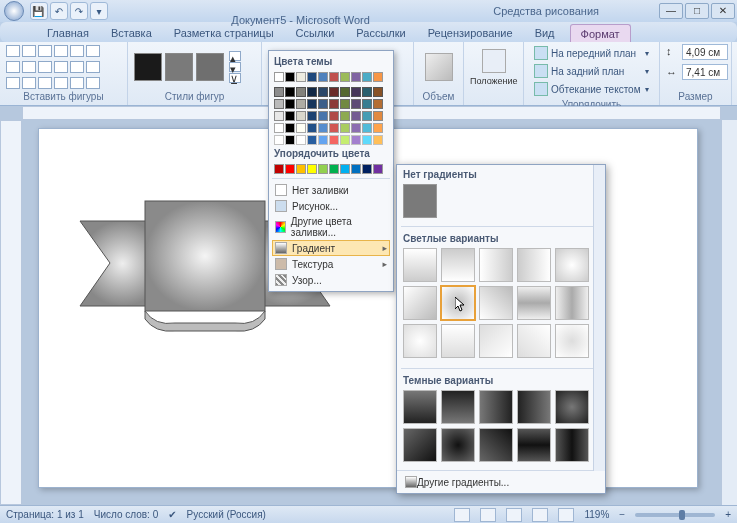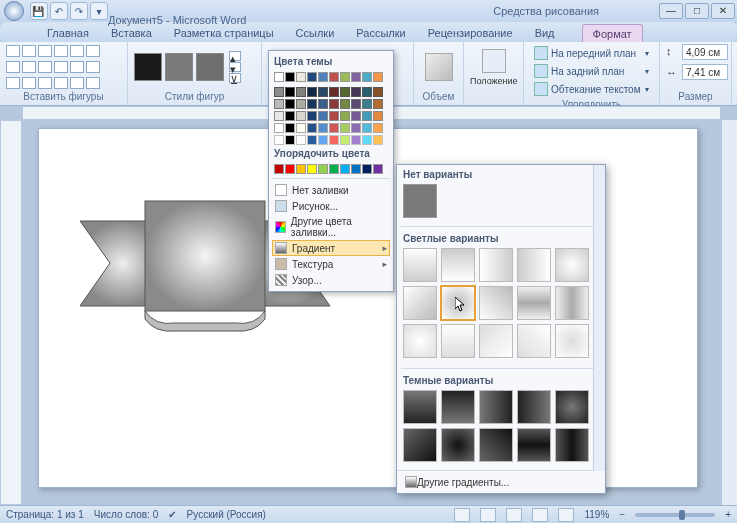--- a/index.html
+++ b/index.html
@@ -3,30 +3,30 @@
 <meta charset="utf-8">
 <style>
   * { box-sizing: border-box; margin: 0; padding: 0; font-family: "Segoe UI", Tahoma, sans-serif; }
   body { width: 737px; height: 523px; background: #bcd0e8; overflow: hidden; font-size: 11px; color: #333; position: relative; }
 
   
   .titlebar { height: 22px; background: linear-gradient(#dbe6f4,#c2d6ee); display: flex; align-items: center; }
   .qat { display: flex; gap: 2px; padding-left: 6px; }
   .qat-btn { width: 18px; height: 18px; border: 1px solid #9fb9d8; border-radius: 3px; background: #eaf1fa; display:flex;align-items:center;justify-content:center; font-size:10px; color:#395a84; }
   .office-btn { width: 20px; height: 20px; border-radius: 50%; background: radial-gradient(#fff,#7a9ccb); border:1px solid #6a8ab5; margin-left:4px; }
-  .title { flex:1; text-align:left; color:#4a668c; font-size: 11px; margin-top: 18px; }
+  .title { flex:1; text-align:center; color:#4a668c; font-size: 11px; margin-top: 18px; }
   .tool-ctx { color:#4a668c; font-size:11px; padding-right:60px; }
   .winctrl { display:flex; gap:0; }
   .winbtn { width:24px; height:16px; border:1px solid #8ea9c8; background:#d9e5f3; text-align:center; font-size:10px; line-height:14px; margin-right:2px; border-radius:2px;}
 
   
   .tabs { height: 20px; background: linear-gradient(#dbe6f4,#c5d8ef); display:flex; align-items:flex-end; padding-left:36px; gap:0;border-radius:6px; }
   .tab { padding: 3px 10px 2px; font-size:11px; color:#3b577e; border:1px solid transparent; }
   .tab.active { background:#f5f8fc; border:1px solid #9ab4d4; border-bottom:none; border-radius:3px 3px 0 0; }
-  .tab.ctx { background:#e9d9f0; border:1px solid #b89dcb; border-bottom:none; border-radius:3px 3px 0 0; margin-left:16px; color:#5a3a6e;text-align:right;}
+  .tab.ctx { background:#e9d9f0; border:1px solid #b89dcb; border-bottom:none; border-radius:3px 3px 0 0; margin-left:4px; color:#5a3a6e;text-align:right;}
 
   
   .ribbon { height: 64px; background: linear-gradient(#f0f5fb,#dfe9f5); border-bottom:1px solid #9ab4d4; display:flex; }
   .group { border-right:1px solid #c3d3e8; padding:2px 6px; display:flex; flex-direction:column; justify-content:space-between; }
   .group-body { flex:1; display:flex; align-items:center; gap:3px; flex-wrap:wrap; }
   .group-label { text-align:center; font-size:10px; color:#5a7296; padding:1px 0; }
   .shape-btn { width:14px; height:12px; border:1px solid #8fa9c9; background:#fff; }
   .shape-grid { display:grid; grid-template-columns:repeat(6,14px); gap:2px; }
   .style-sw { width:28px; height:28px; border:1px solid #888; }
   .arrange-btn { display:flex; align-items:center; gap:3px; font-size:10px; color:#3b577e; padding:1px 3px; border:1px solid transparent; white-space:nowrap;}
@@ -332,21 +332,21 @@
       <span class="cp-arrow">▸</span>
     </div>
   <div class="cp-item">
       <span class="cp-ico" style="background:repeating-linear-gradient(45deg,#888 0 2px,#eee 2px 4px)"></span>
       <span>Узор...</span>
     </div>
 </div>
 
 <div class="grad-panel">
   <div class="gp-scroll"></div>
-  <div class="gp-section-h">Нет варианты</div>
+  <div class="gp-section-h">Нет градиенты</div>
   <div class="gp-nograd"></div>
   <div class="gp-sep"></div>
   <div class="gp-section-h">Светлые варианты</div>
   <div class="gp-grid" id="light-grid">
       <div class="gp-sw" style="background: linear-gradient(rgb(255, 255, 255), rgb(204, 204, 204));"></div>
       <div class="gp-sw" style="background: linear-gradient(rgb(204, 204, 204), rgb(255, 255, 255));"></div>
       <div class="gp-sw" style="background: linear-gradient(90deg, rgb(255, 255, 255), rgb(204, 204, 204));"></div>
       <div class="gp-sw" style="background: linear-gradient(90deg, rgb(204, 204, 204), rgb(255, 255, 255));"></div>
       <div class="gp-sw" style="background: radial-gradient(rgb(255, 255, 255), rgb(204, 204, 204));"></div>
       <div class="gp-sw" style="background: linear-gradient(135deg, rgb(255, 255, 255), rgb(187, 187, 187));"></div>

